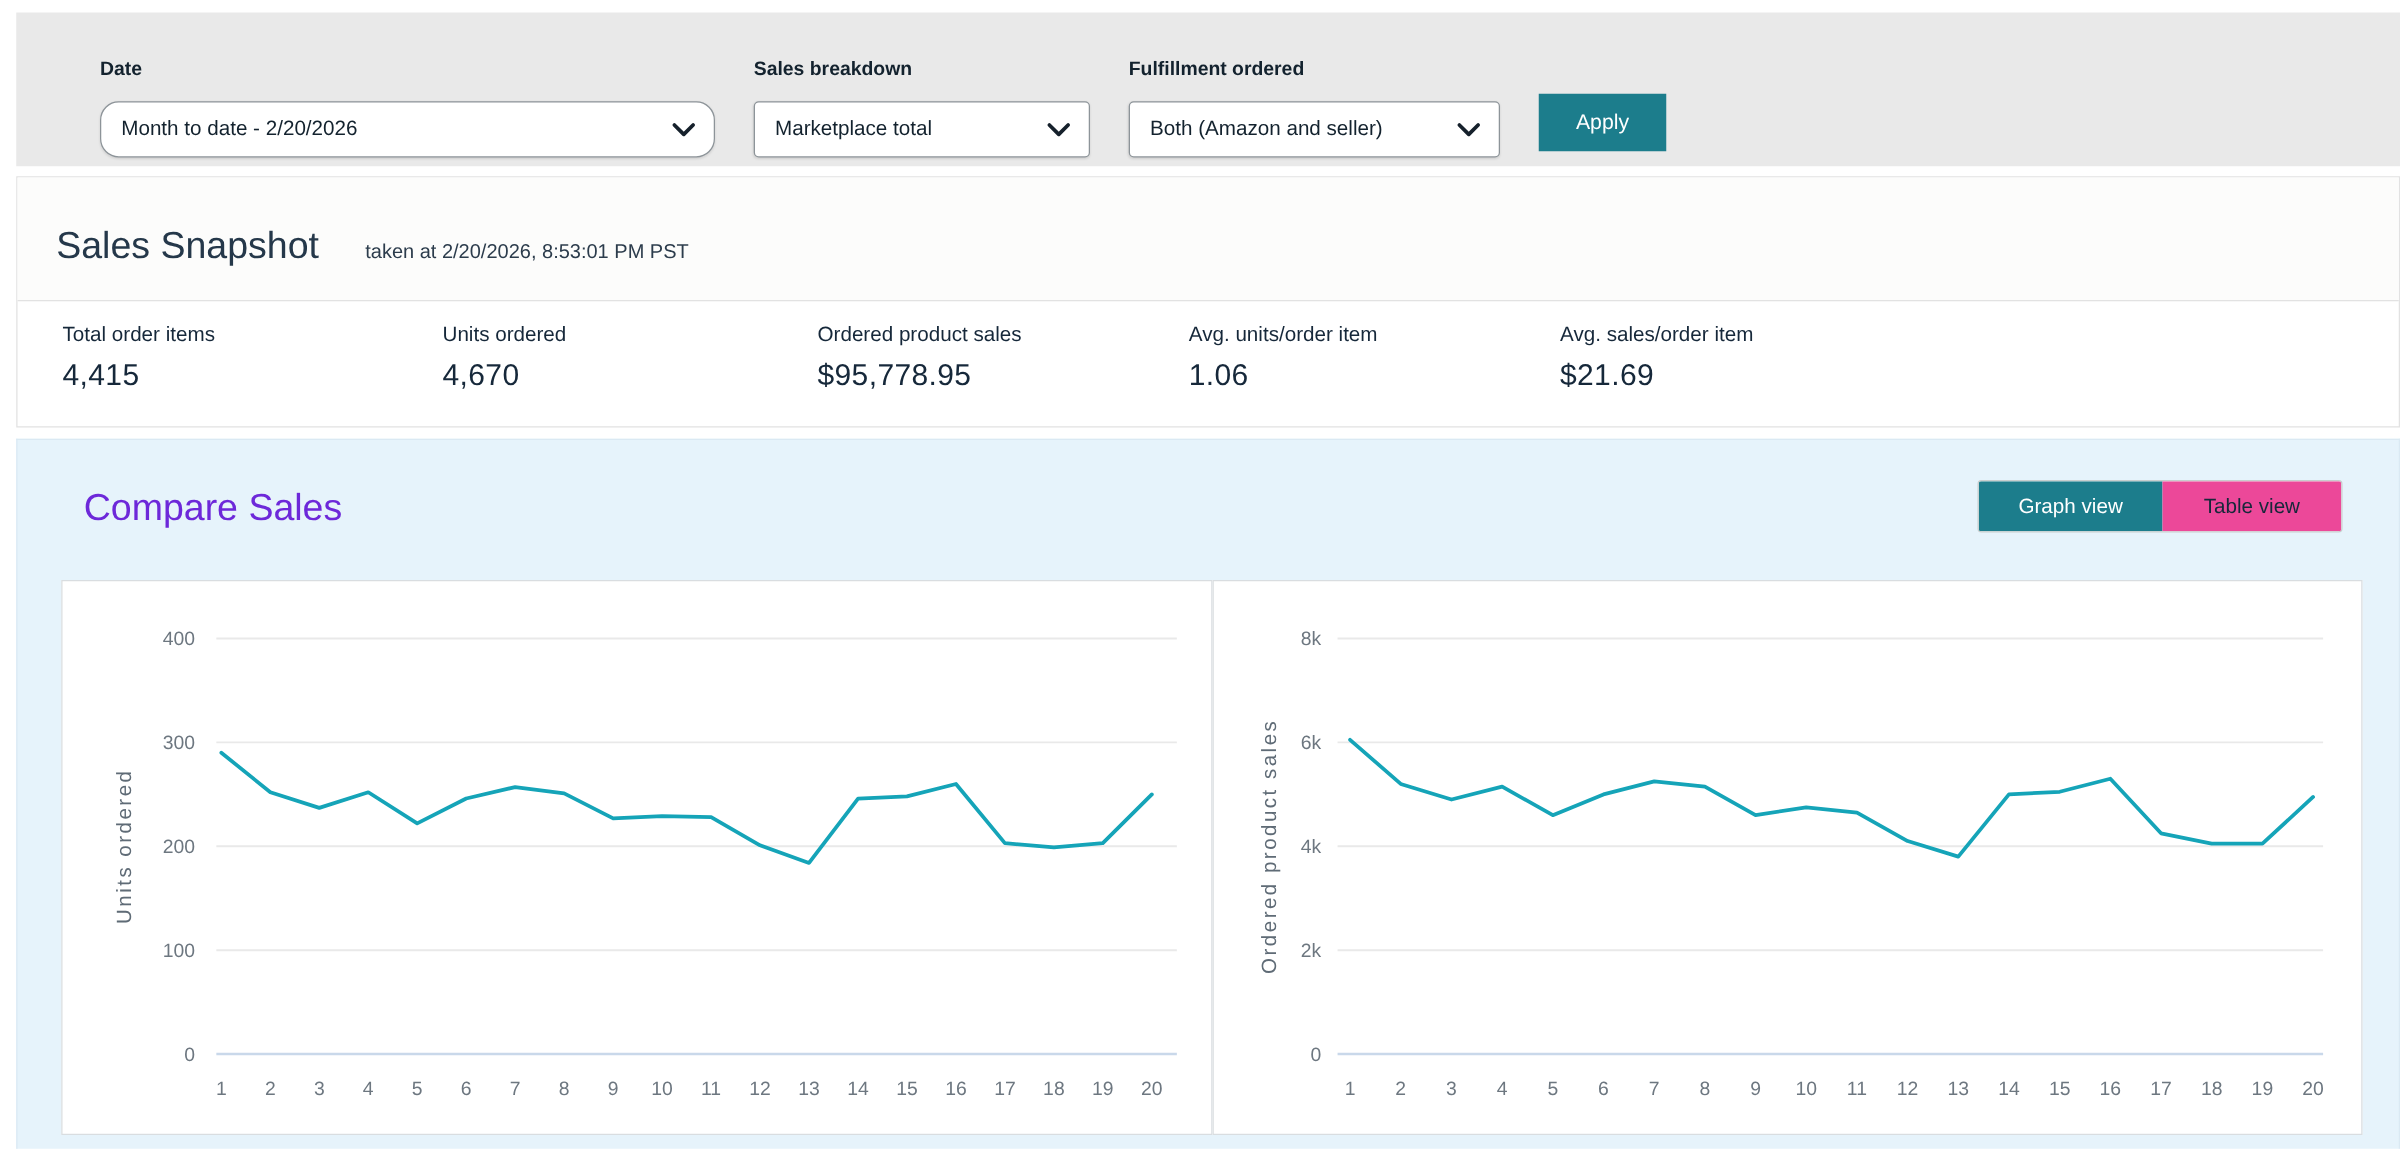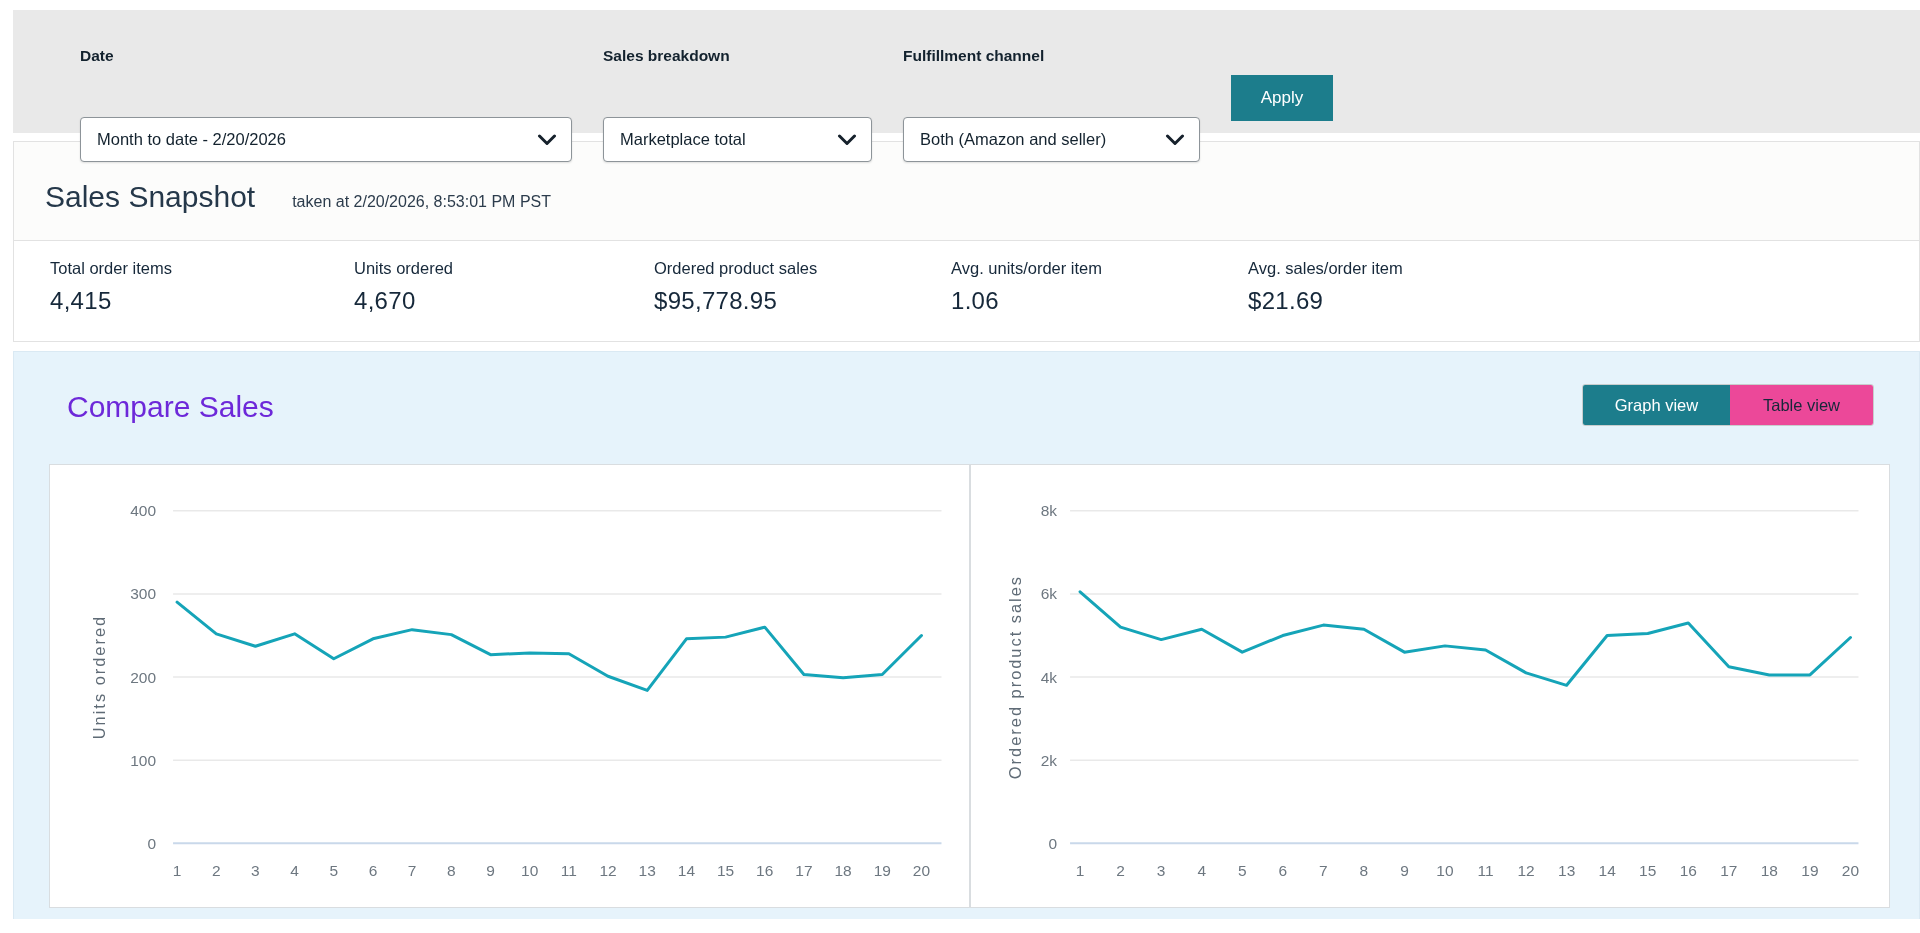--- a/index.html
+++ b/index.html
@@ -14,35 +14,35 @@
   
   .filter-bar {
     margin:10px 0 0 13px;
     height:123px;
     background:#e9e9e9;
     display:flex;
     align-items:flex-start;
     padding:37px 0 0 67px;
     gap:31px;
   }
-  .filter-group { display:flex; flex-direction:column;gap:36px; }
+  .filter-group { display:flex; flex-direction:column; }
   .filter-label {
     font-size:15.5px; font-weight:bold; color:#13222e;
     margin-bottom:16px; line-height:18px;
   }
   .dropdown {
     height:45px; background:#fff;
     border:1px solid #8d9499; border-radius:4px;
     display:flex; align-items:center; justify-content:space-between;
     padding:0 14px 0 16px;
     font-size:16.5px; color:#13222e;
     box-shadow:0 1px 2px rgba(15,17,17,.12);
     cursor:pointer;
   }
-  .dd-date { width:492px; }
+  .dd-date { width:492px;border-radius:15px; }
   .dd-breakdown { width:269px; }
   .dd-fulfillment { width:297px; }
   .chev { flex:0 0 auto; margin-left:12px; }
   .apply-btn {
     margin-top:28px; height:46px; width:102px;
     background:#1c7d8c; color:#fff;
     border:none; border-radius:0;
     font-size:17px; font-family:"Liberation Sans", sans-serif;
     cursor:pointer;
   }
@@ -121,21 +121,21 @@
   <div class="filter-group">
     <span class="filter-label">Sales breakdown</span>
     <div class="dropdown dd-breakdown">
       <span>Marketplace total</span>
       <svg class="chev" width="20" height="12" viewBox="0 0 20 12">
           <path d="M2.5 2 L10 9.5 L17.5 2" fill="none" stroke="#16212c" stroke-width="3" stroke-linecap="round" stroke-linejoin="round"></path>
         </svg>
     </div>
   </div>
   <div class="filter-group">
-    <span class="filter-label">Fulfillment channel</span>
+    <span class="filter-label">Fulfillment ordered</span>
     <div class="dropdown dd-fulfillment">
       <span>Both (Amazon and seller)</span>
       <svg class="chev" width="20" height="12" viewBox="0 0 20 12">
           <path d="M2.5 2 L10 9.5 L17.5 2" fill="none" stroke="#16212c" stroke-width="3" stroke-linecap="round" stroke-linejoin="round"></path>
         </svg>
     </div>
   </div>
   <button class="apply-btn">Apply</button>
 </div>
 

